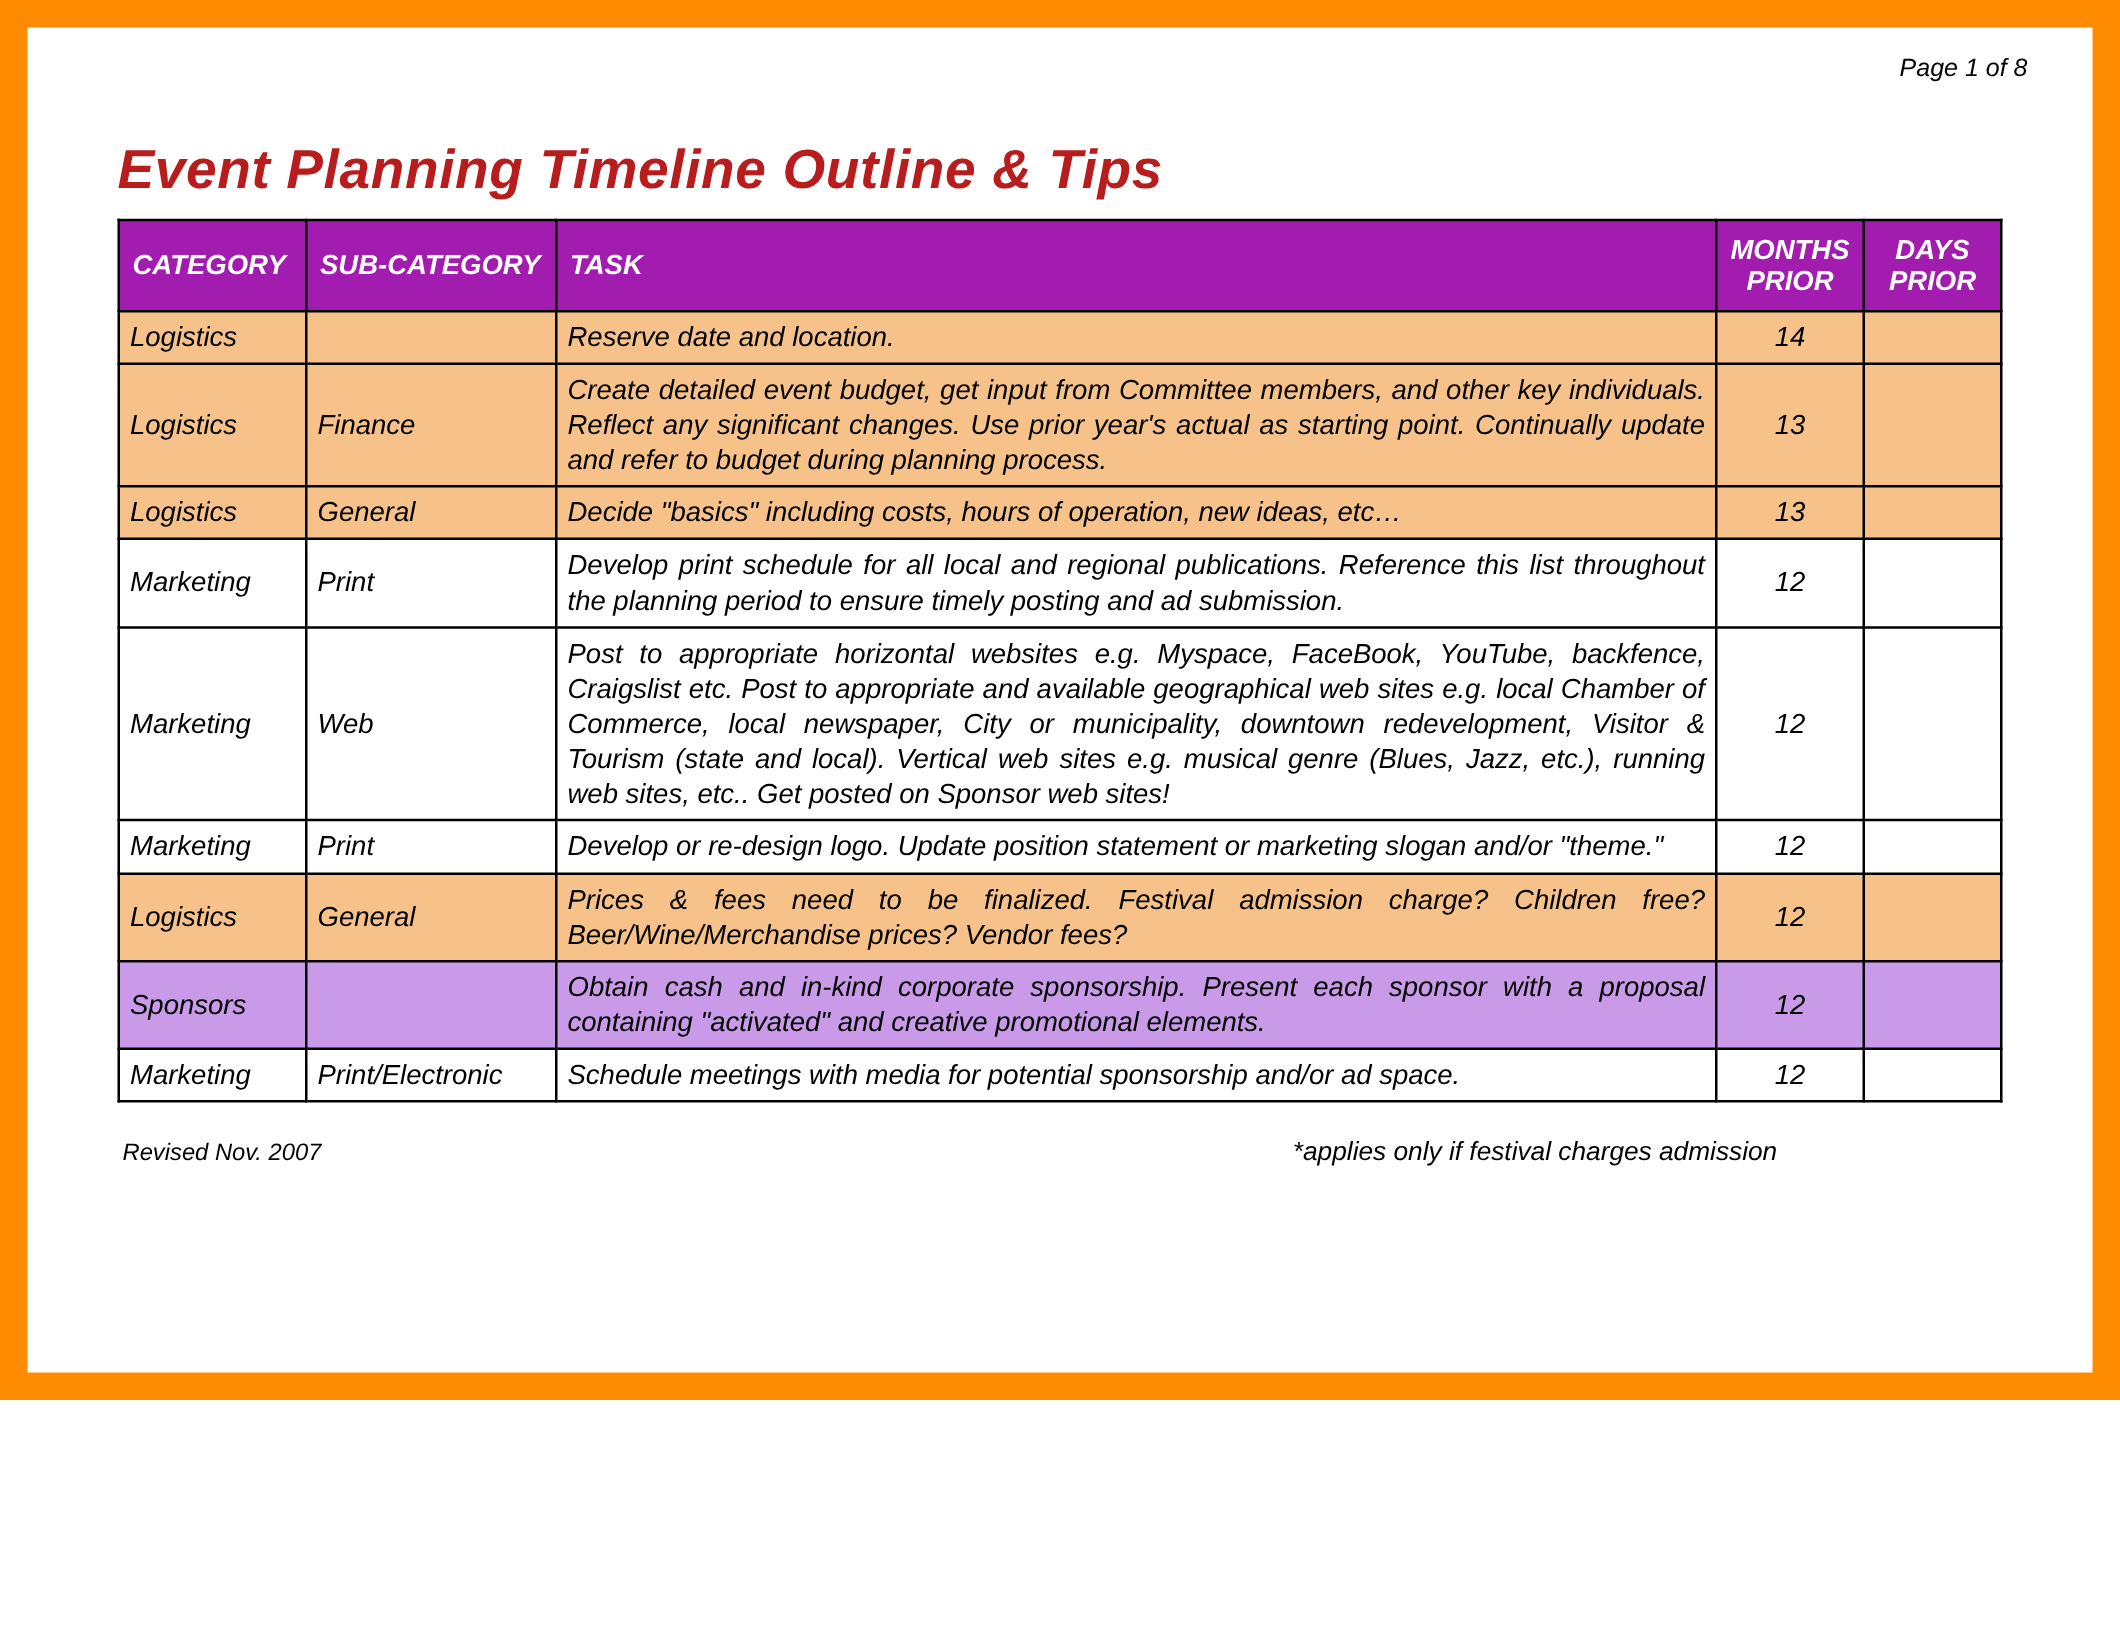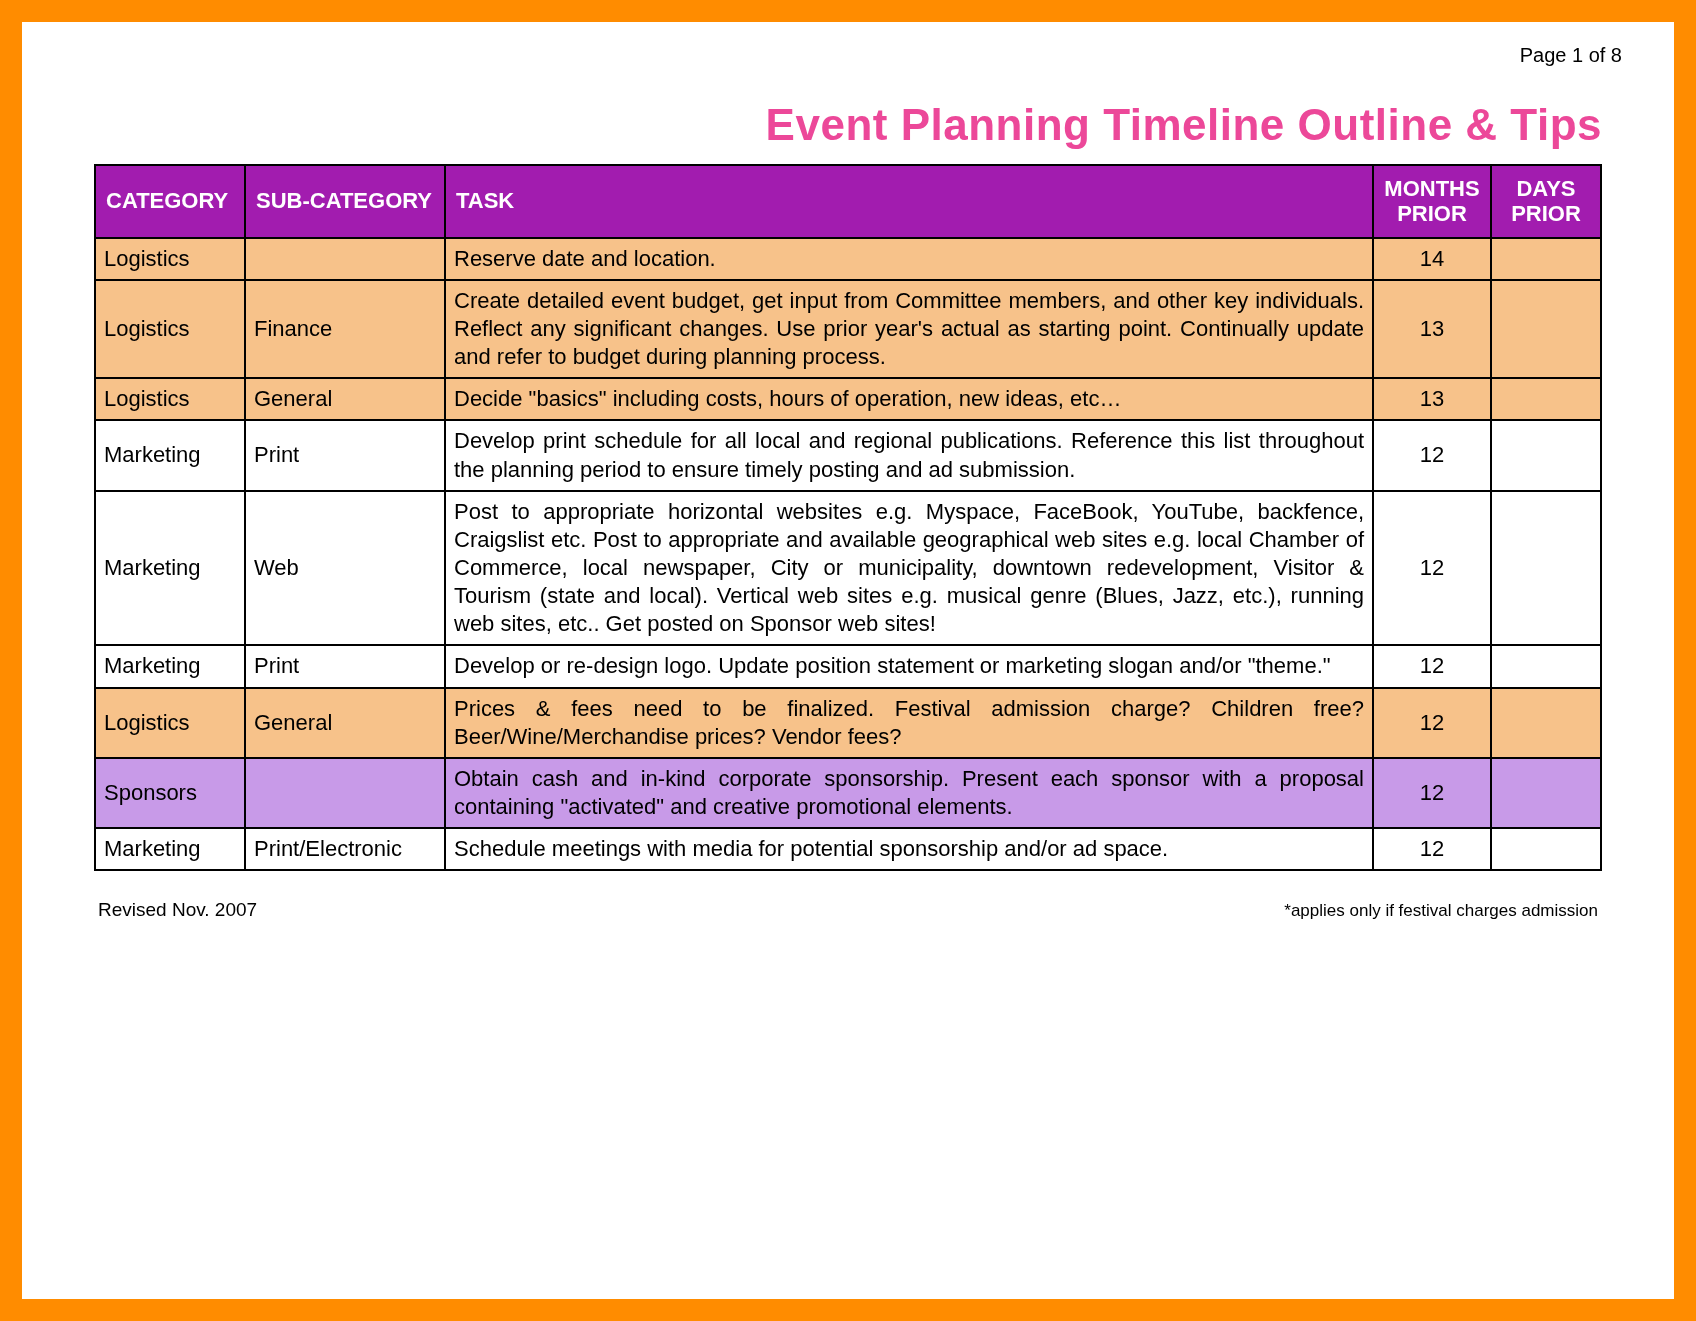--- a/index.html
+++ b/index.html
@@ -5,40 +5,41 @@
   * { box-sizing: border-box; }
   body {
     margin: 0;
     padding: 0;
     font-family: "Century Gothic", "Futura", "Avant Garde", sans-serif;
     background: #fff;
   }
   .outer-frame {
     border: 22px solid #ff8c00;
     width: 1696px;
-    height: 1321px;
+    height: 1120px;
     position: relative;
     background: #fff;
+    font-style: italic;
   }
   .page-number {
     position: absolute;
     top: 22px;
     right: 52px;
     font-size: 20px;
     color: #000;
   }
   .content {
     padding: 60px 72px 0 72px;
   }
   .title {
-    text-align: right;
-    color: #ec4899;
+    text-align: left;
+    color: #b91c1c;
     font-weight: bold;
     font-size: 44px;
-    margin: 18px 0 14px 0;
+    margin: 29px 0 14px 0;
     letter-spacing: 0.5px;
   }
   table {
     border-collapse: collapse;
     width: 100%;
     table-layout: fixed;
   }
   th {
     background: #a21caf;
     color: #fff;
@@ -71,21 +72,21 @@
   .footer {
     display: flex;
     justify-content: space-between;
     align-items: baseline;
     padding: 28px 4px 0 4px;
     font-size: 19px;
     gap: 20px;
   }
   .footer .left { flex: 1; text-align: left; }
   .footer .center { flex: 1; text-align: center; }
-  .footer .right { flex: 1; text-align: right; font-size: 17px; }
+  .footer .right { flex: 1; text-align: center; font-size: 21px; }
 </style>
 </head>
 <body>
 
 <div class="outer-frame">
   <div class="page-number">Page 1 of 8</div>
 
   <div class="content">
     <div class="title">Event Planning Timeline Outline &amp; Tips</div>
 

